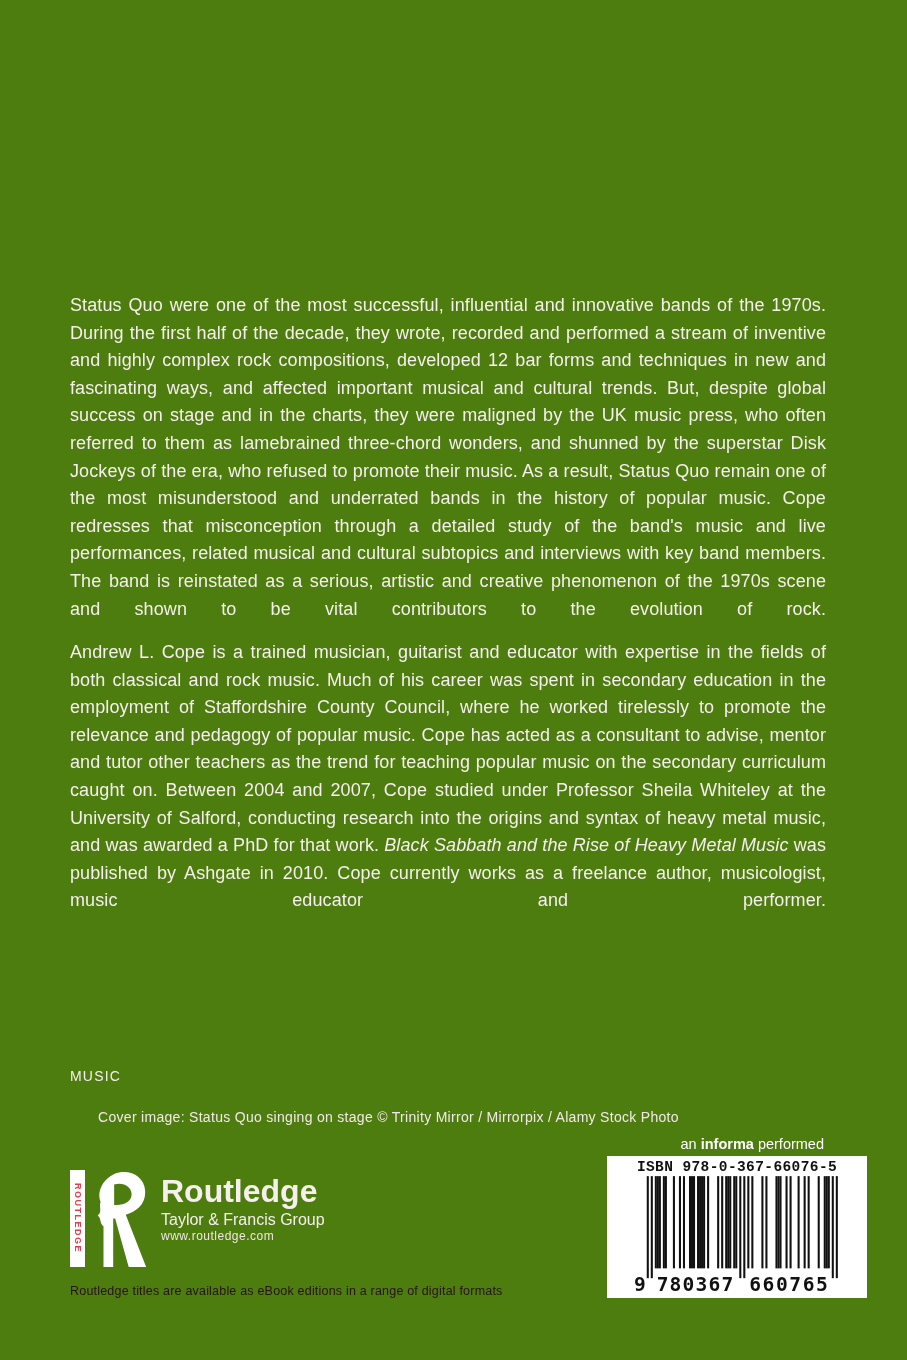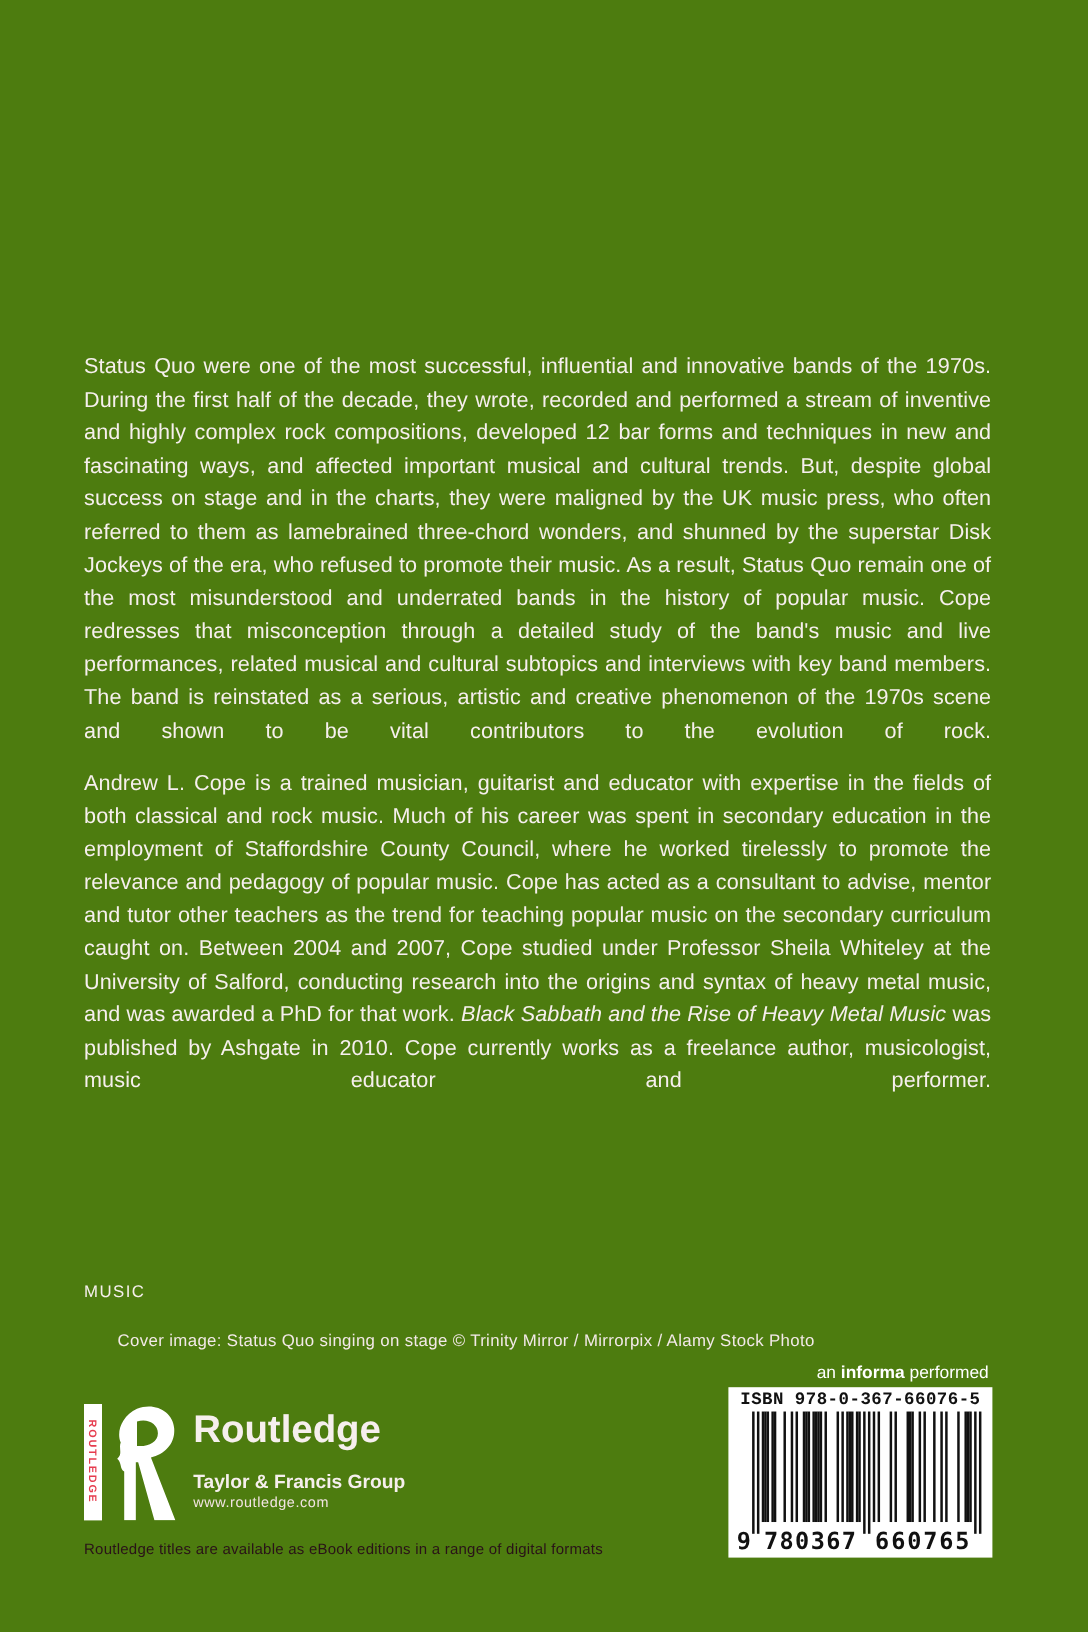--- a/index.html
+++ b/index.html
@@ -44,21 +44,21 @@
   }
   .informa {
     position: absolute;
     top: 1136px; right: 83px;
     font-size: 14.5px; color: #ffffff;
   }
   .informa .brand { font-weight: bold; }
   .barcode-box {
     position: absolute;
     left: 607px; top: 1156px;
-    width: 220px; height: 142px;
+    width: 260px; height: 142px;
     background: #ffffff;
     color: #111111;
     text-align: center;
     box-sizing: border-box;
   }
   .isbn-label {
     font-family: "Liberation Mono", "DejaVu Sans Mono", monospace;
     font-size: 14.5px; font-weight: bold;
     letter-spacing: 0.4px;
     margin-top: 3px;
@@ -80,21 +80,21 @@
   .logo-strip span {
     writing-mode: vertical-rl;
     font-size: 9px; font-weight: bold;
     letter-spacing: 1.5px;
     color: #e63c4e;
     white-space: nowrap;
   }
   .logo-r svg { display: block; height: 97px; }
   .logo-text { margin-left: 11px; padding-top: 5px; }
   .logo-name { font-size: 32px; font-weight: bold; line-height: 1; }
-  .logo-group { font-size: 16px; font-weight: bold; margin-top: 20px; }
+  .logo-group { font-size: 16px; font-weight: normal; margin-top: 4px; }
   .logo-site { font-size: 12px; margin-top: 0; letter-spacing: 0.5px; color: #f3e4e3; }
   .footer-note {
     position: absolute;
     left: 70px; top: 1284px;
     font-size: 12.5px;
     color: #2a1218;
     letter-spacing: 0.2px;
     text-align: center;
   }
 </style>

